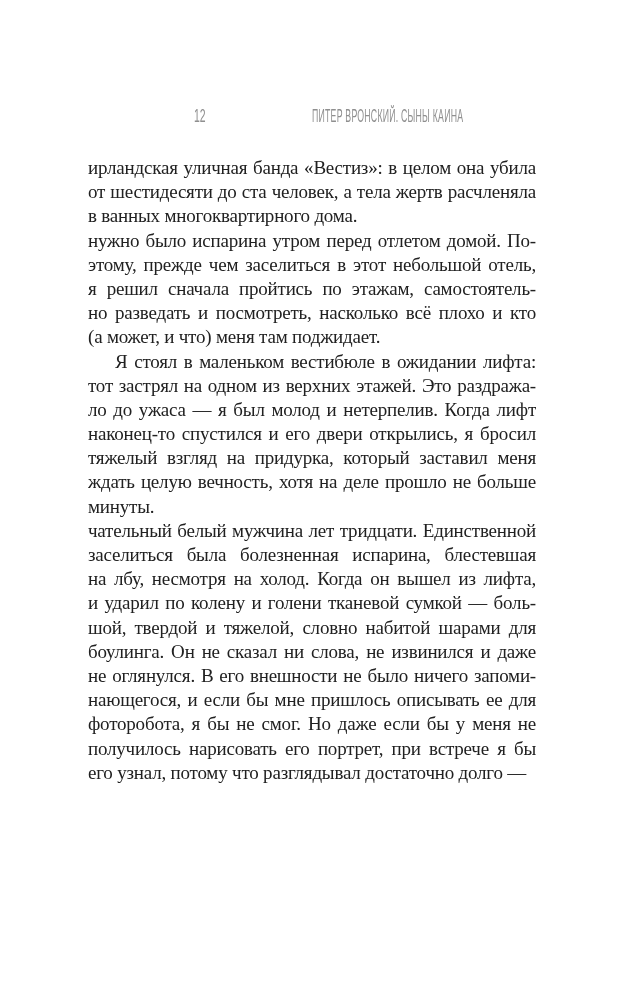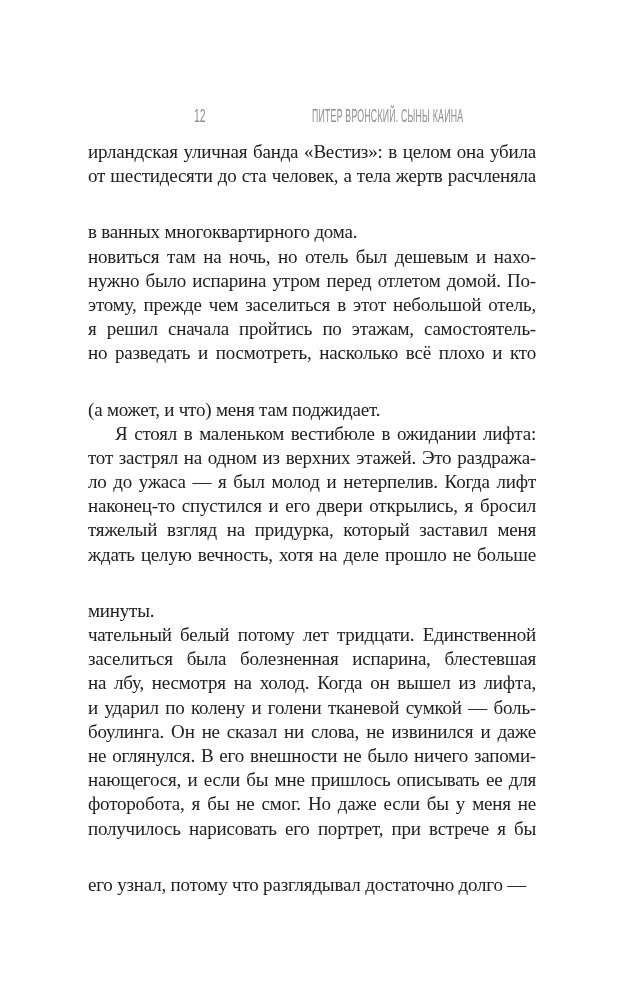--- a/index.html
+++ b/index.html
@@ -42,79 +42,78 @@
     top:0;
     display:inline-block;
     transform:scaleX(0.46);
     transform-origin:0 50%;
     white-space:nowrap;
     letter-spacing:0.5px;
   }
   .page-body{
     position:absolute;
     left:88px;
-    top:140px;
+    top:156px;
     width:448px;
     color:var(--text);
     font-size:19px;
     letter-spacing:-0.2px;
     line-height:24.2px;
   }
   .para{margin:0;padding:0;}
   .line{
     text-align:justify;
     text-align-last:justify;
     white-space:normal;
     overflow:hidden;
     height:24.2px;
   }
   .line.last{
     text-align-last:left;
-    margin-top:32px;
   }
   .line.indent{
     text-indent:27px;
   }
 </style>
 </head>
 <body>
 
 <div class="page">
   <div class="page-header">
     <span class="page-number">12</span>
     <span class="running-title">ПИТЕР ВРОНСКИЙ. СЫНЫ КАИНА</span>
   </div>
   <div class="page-body">
       <div class="para">
         <div class="line">ирландская уличная банда «Вестиз»: в целом она убила</div>
         <div class="line">от шестидесяти до ста человек, а тела жертв расчленяла</div>
         <div class="line last">в ванных многоквартирного дома.</div>
       </div>
       <div class="para">
-        <div class="line">новиться там на ночь, но отель был дешевым и нахо-</div>
         <div class="line">нужно было испарина утром перед отлетом домой. По-</div>
         <div class="line">этому, прежде чем заселиться в этот небольшой отель,</div>
         <div class="line">я решил сначала пройтись по этажам, самостоятель-</div>
         <div class="line">но разведать и посмотреть, насколько всё плохо и кто</div>
         <div class="line last">(а может, и что) меня там поджидает.</div>
       </div>
       <div class="para">
         <div class="line indent">Я стоял в маленьком вестибюле в ожидании лифта:</div>
         <div class="line">тот застрял на одном из верхних этажей. Это раздража-</div>
         <div class="line">ло до ужаса — я был молод и нетерпелив. Когда лифт</div>
         <div class="line">наконец-то спустился и его двери открылись, я бросил</div>
         <div class="line">тяжелый взгляд на придурка, который заставил меня</div>
         <div class="line">ждать целую вечность, хотя на деле прошло не больше</div>
         <div class="line last">минуты.</div>
       </div>
       <div class="para">
-        <div class="line">чательный белый потому лет тридцати. Единственной</div>
+        <div class="line">чательный белый мужчина лет тридцати. Единственной</div>
         <div class="line">заселиться была болезненная испарина, блестевшая</div>
         <div class="line">на лбу, несмотря на холод. Когда он вышел из лифта,</div>
         <div class="line">и ударил по колену и голени тканевой сумкой — боль-</div>
+        <div class="line">шой, твердой и тяжелой, словно набитой шарами для</div>
         <div class="line">боулинга. Он не сказал ни слова, не извинился и даже</div>
         <div class="line">не оглянулся. В его внешности не было ничего запоми-</div>
         <div class="line">нающегося, и если бы мне пришлось описывать ее для</div>
         <div class="line">фоторобота, я бы не смог. Но даже если бы у меня не</div>
         <div class="line">получилось нарисовать его портрет, при встрече я бы</div>
         <div class="line last">его узнал, потому что разглядывал достаточно долго —</div>
       </div>
     </div>
 </div>
 

